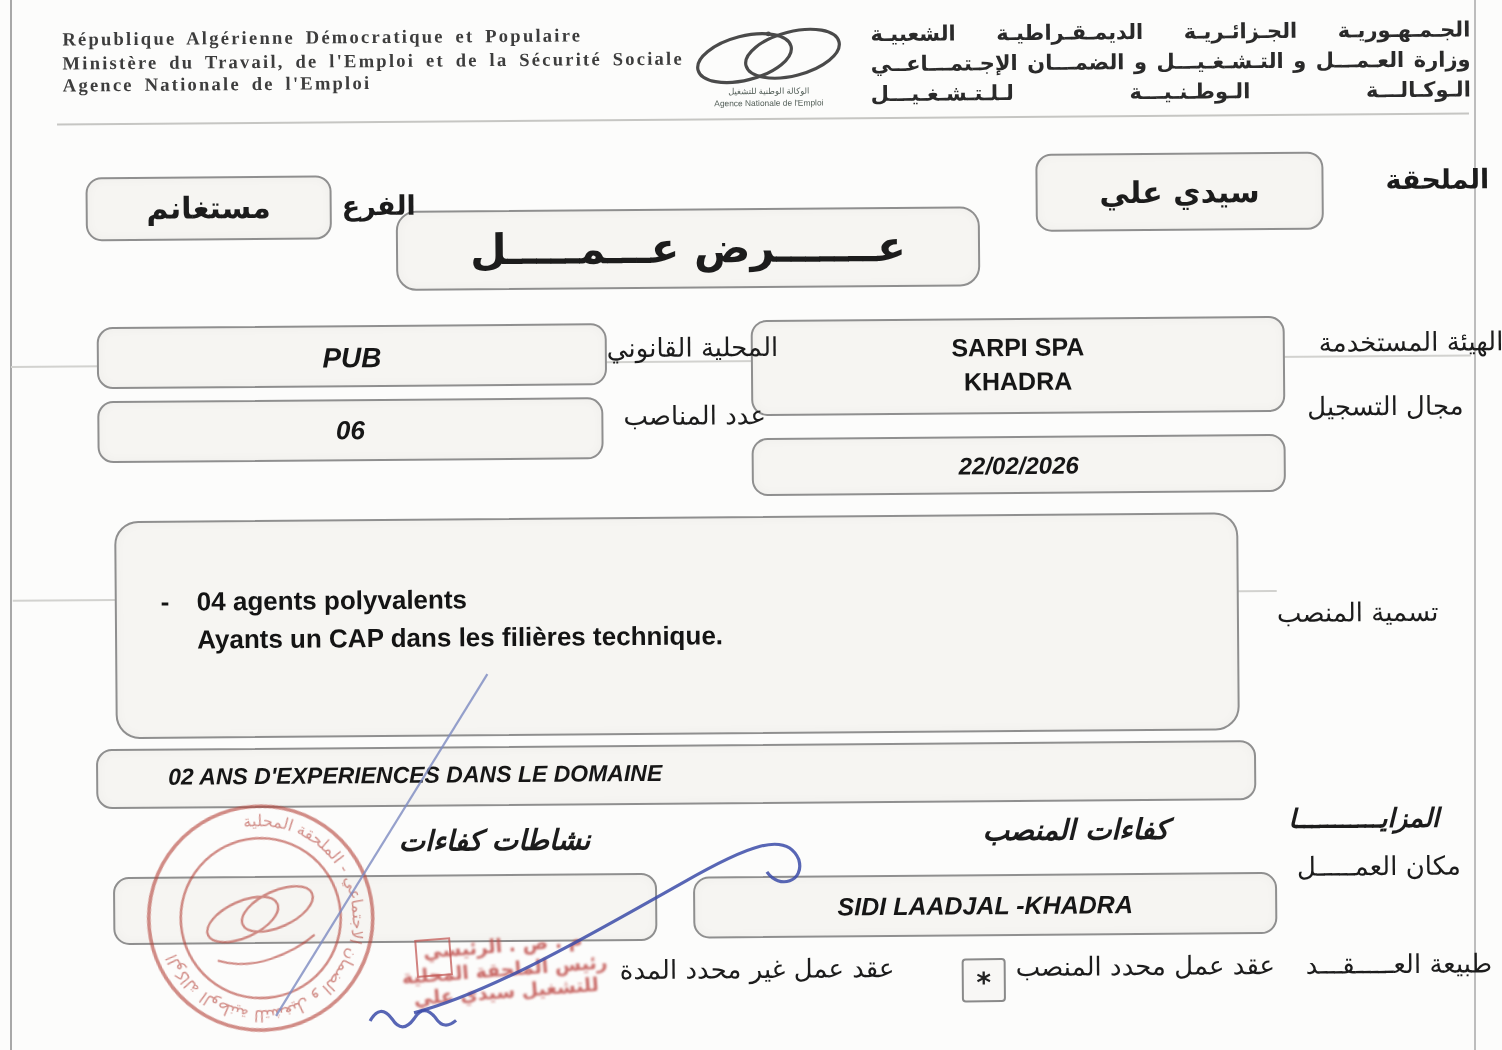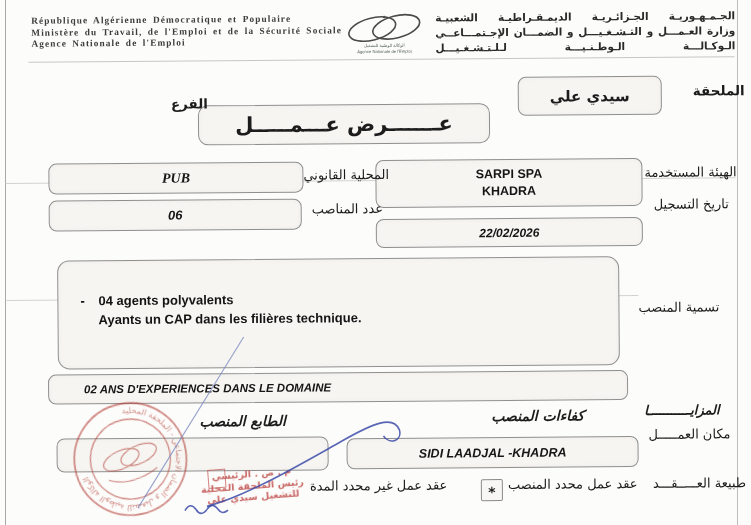--- a/index.html
+++ b/index.html
@@ -94,39 +94,42 @@
     </div>
 
     <div class="divider"></div>
 
     <div class="lbl b" style="left:694px;top:85px;">الملحقة</div>
     <div class="fbox" style="left:519px;top:78px;width:142px;height:37px;">
       <span class="ar-val" style="font-size:15px;">سيدي علي</span>
     </div>
 
     <div class="lbl b" style="left:172px;top:94px;">الفرع</div>
+    <div class="fbox" style="left:44px;top:86px;width:121px;height:30px;">
+      <span class="ar-val" style="font-size:15px;">مستغانم</span>
+    </div>
 
     <div class="fbox" style="left:199px;top:104px;width:290px;height:38px;border-radius:10px;">
       <span class="title-ar">عـــــــرض عـــمـــــل</span>
     </div>
 
-    <div class="lbl" style="left:645px;top:167px;">الهيئة المستخدمة</div>
+    <div class="lbl" style="left:660px;top:167px;">الهيئة المستخدمة</div>
     <div class="fbox" style="left:376px;top:160px;width:265px;height:46px;flex-direction:column;line-height:17px;">
       <span class="val" style="font-size:12.5px;">SARPI SPA</span>
       <span class="val" style="font-size:12.5px;">KHADRA</span>
     </div>
 
-    <div class="lbl" style="left:654px;top:199px;">تاريخ التسجيل</div>
+    <div class="lbl" style="left:654px;top:199px;">مجال التسجيل</div>
     <div class="fbox" style="left:376px;top:219px;width:265px;height:27px;">
       <span class="val it" style="font-size:12px;">22/02/2026</span>
     </div>
 
     <div class="lbl" style="left:304px;top:167px;">المحلية القانوني</div>
     <div class="fbox" style="left:49px;top:161px;width:253px;height:29px;">
-      <span class="val it" style="font-size:14px;font-family:Liberation Serif, serif;">PUB</span>
+      <span class="val it" style="font-size:14px;">PUB</span>
     </div>
 
     <div class="lbl" style="left:312px;top:201px;">عدد المناصب</div>
     <div class="fbox" style="left:49px;top:198px;width:251px;height:29px;">
       <span class="val it" style="font-size:13px;">06</span>
     </div>
 
     <div class="lbl" style="left:638px;top:288px;margin-top:14px;">تسمية المنصب</div>
     <div class="fbox bigbox" style="left:57px;top:258px;width:560px;height:107px;border-radius:12px;">
       <div class="inner">
@@ -134,21 +137,21 @@
           <span class="dash">-</span><span>04 agents polyvalents</span>
         </div>
         <div class="l2">Ayants un CAP dans les filières technique.</div>
       </div>
     </div>
 
     <div class="fbox" style="left:47px;top:372px;width:578px;height:28px;">
       <span class="val it exptext">02 ANS D'EXPERIENCES DANS LE DOMAINE</span>
     </div>
 
-    <div class="lbl it" style="left:198px;top:412px;font-size:14px;">الطابع المنصب</div>
+    <div class="lbl it" style="left:198px;top:412px;font-size:14px;">نشاطات كفاءات</div>
     <div class="lbl it" style="left:490px;top:409px;font-size:14px;">كفاءات المنصب</div>
     <div class="lbl it" style="left:643px;top:405px;">المزايـــــــــــا</div>
     <div class="lbl" style="left:647px;top:429px;">مكان العمـــــل</div>
 
     <div class="fbox" style="left:345px;top:438px;width:290px;height:29px;">
       <span class="val it" style="font-size:12.5px;">SIDI LAADJAL -KHADRA</span>
     </div>
     <div class="fbox" style="left:55px;top:436px;width:270px;height:32px;"></div>
 
     <div class="lbl" style="left:651px;top:478px;text-align:right;">طبيعة العـــــقـــد</div>

